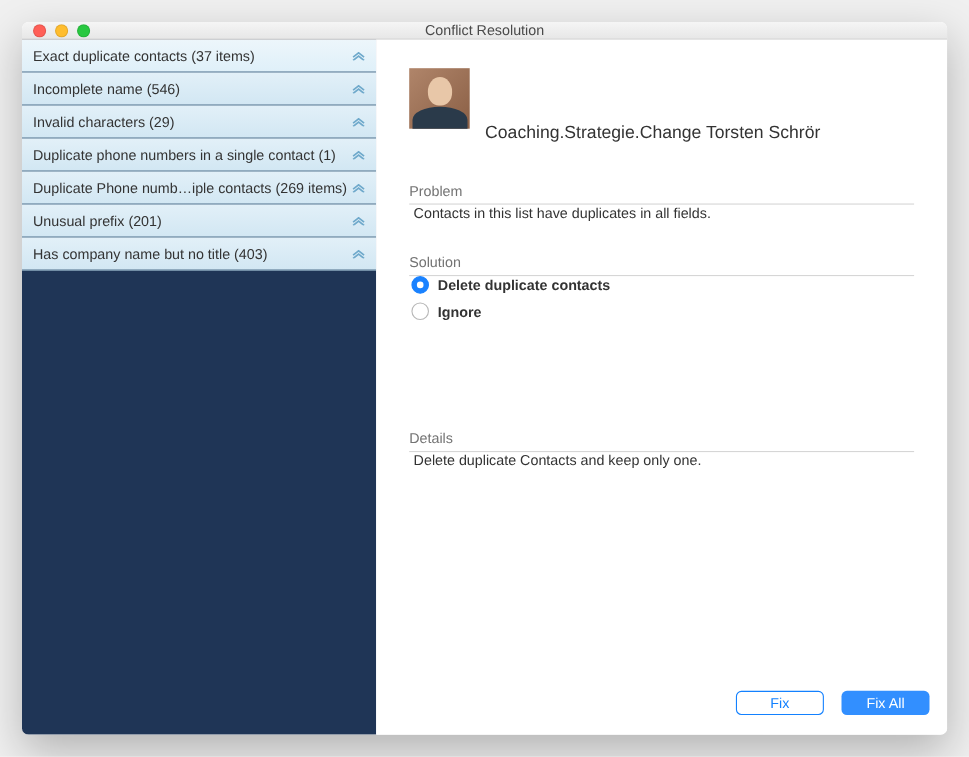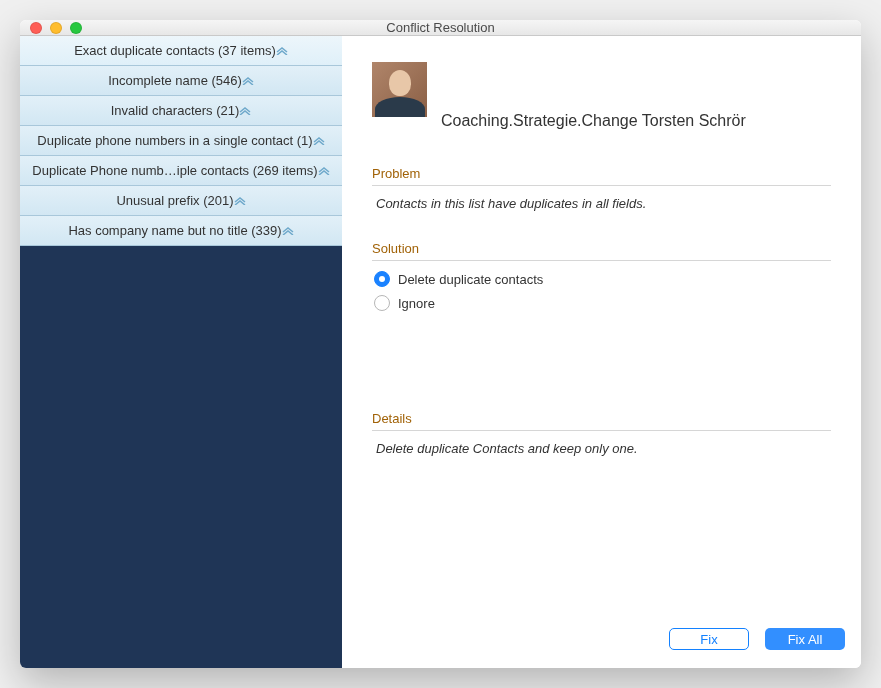--- a/index.html
+++ b/index.html
@@ -64,21 +64,21 @@
       display: flex;
       flex-direction: column;
       overflow: hidden;
     }
     .category-item {
       height: 30px;
       background: linear-gradient(#e2f0f8, #d2e7f3);
       border-bottom: 1px solid #a8c7da;
       display: flex;
       align-items: center;
-      justify-content: center;
+      justify-content: space-between;
       padding: 0 10px;
       font-size: 13px;
       color: #333;
       cursor: pointer;
     }
     .category-item:first-child {
       background: linear-gradient(#edf6fb, #dff0f9);
     }
     .chevron {
       width: 12px;
@@ -143,44 +143,43 @@
       color: #333;
       font-weight: 400;
       padding-top: 2px;
       margin-top: 48px;
     }
     .section {
       margin-bottom: 30px;
     }
     .section-header {
       font-size: 13px;
-      color: #a16207;
+      color: #737373;
       border-bottom: 1px solid #d6d6d6;
       padding-bottom: 4px;
-      margin-bottom: 10px;
     }
     .section-text {
       font-size: 13px;
       color: #333;
       padding-left: 4px;
-      font-style: italic;
     }
     .radio-group {
       display: flex;
       flex-direction: column;
       gap: 8px;
       padding-left: 2px;
     }
     .radio-option {
       display: flex;
       align-items: center;
       gap: 8px;
       font-size: 13px;
       color: #333;
       cursor: pointer;
+      font-weight: bold;
     }
     .radio {
       width: 16px;
       height: 16px;
       border-radius: 50%;
       border: 1px solid #b7b7b7;
       background: #fff;
       position: relative;
       flex-shrink: 0;
     }
@@ -256,21 +255,21 @@
       <div class="category-item">
         <span>Incomplete name (546)</span>
         <span class="chevron">
             <svg viewBox="0 0 12 8">
               <path d="M1 5 L6 1 L11 5"></path>
               <path d="M1 8 L6 4 L11 8"></path>
             </svg>
           </span>
       </div>
       <div class="category-item">
-        <span>Invalid characters (21)</span>
+        <span>Invalid characters (29)</span>
         <span class="chevron">
             <svg viewBox="0 0 12 8">
               <path d="M1 5 L6 1 L11 5"></path>
               <path d="M1 8 L6 4 L11 8"></path>
             </svg>
           </span>
       </div>
       <div class="category-item">
         <span>Duplicate phone numbers in a single contact (1)</span>
         <span class="chevron">
@@ -292,21 +291,21 @@
       <div class="category-item">
         <span>Unusual prefix (201)</span>
         <span class="chevron">
             <svg viewBox="0 0 12 8">
               <path d="M1 5 L6 1 L11 5"></path>
               <path d="M1 8 L6 4 L11 8"></path>
             </svg>
           </span>
       </div>
       <div class="category-item">
-        <span>Has company name but no title (339)</span>
+        <span>Has company name but no title (403)</span>
         <span class="chevron">
             <svg viewBox="0 0 12 8">
               <path d="M1 5 L6 1 L11 5"></path>
               <path d="M1 8 L6 4 L11 8"></path>
             </svg>
           </span>
       </div>
     </div>
     <div class="detail">
       <div class="contact-header">

